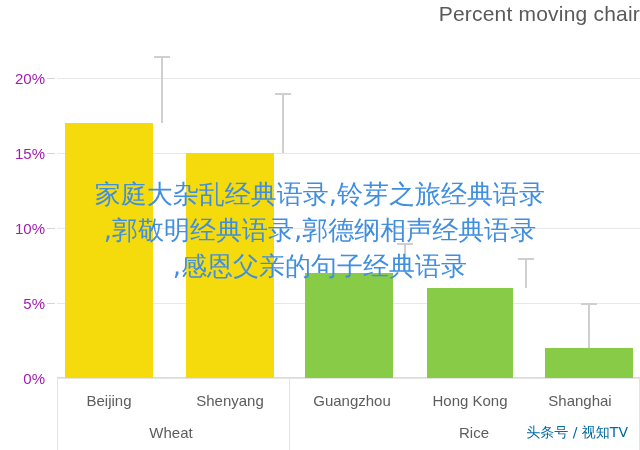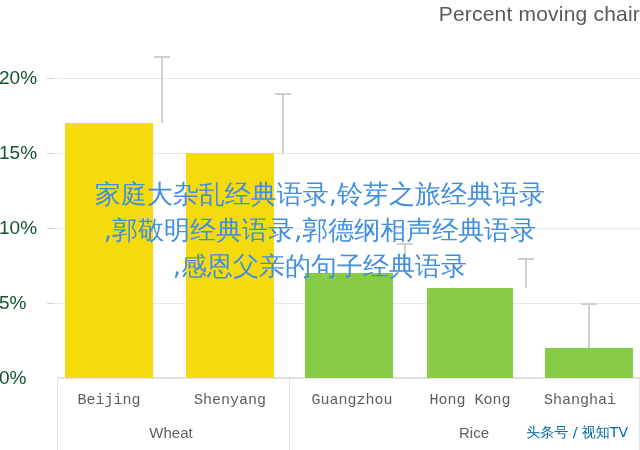--- a/index.html
+++ b/index.html
@@ -54,22 +54,23 @@
     width: 8px;
     height: 1px;
     background: #d5d5d5;
   }
 
   
   .ylabel {
     position: absolute;
     right: 595px;
     width: 46px;
-    font-size: 19px;
-    color: #14532d;
+    text-align: right;
+    font-size: 15px;
+    color: #a21caf;
     transform: translateY(-50%);
     white-space: nowrap;
   }
 
   
   .bar {
     position: absolute;
     bottom: 0;
   }
   .errbar-stem {
@@ -103,21 +104,20 @@
     background: #e4e4e4;
   }
   .xtick-label {
     position: absolute;
     top: 392px;
     font-size: 15px;
     color: #5d5d5d;
     text-align: left;
     transform: translateX(-50%);
     white-space: nowrap;
-    font-family: Liberation Mono, monospace;
   }
   .group-label {
     position: absolute;
     top: 424px;
     font-size: 15px;
     color: #5d5d5d;
     text-align: right;
     transform: translateX(-50%);
     white-space: nowrap;
   }

